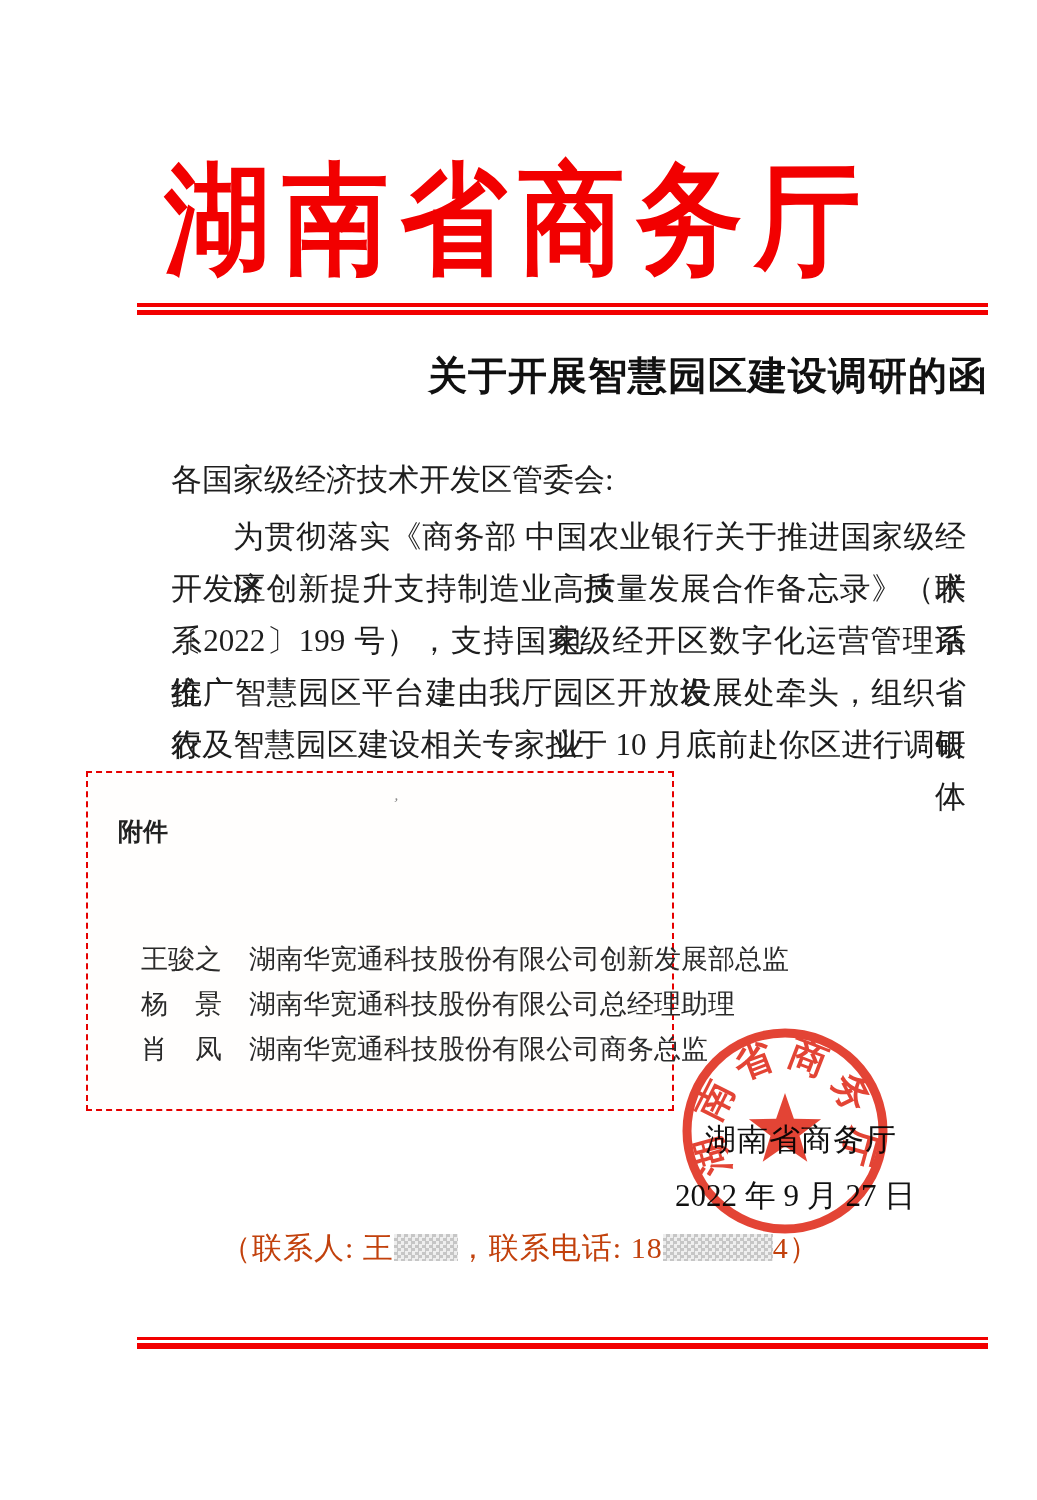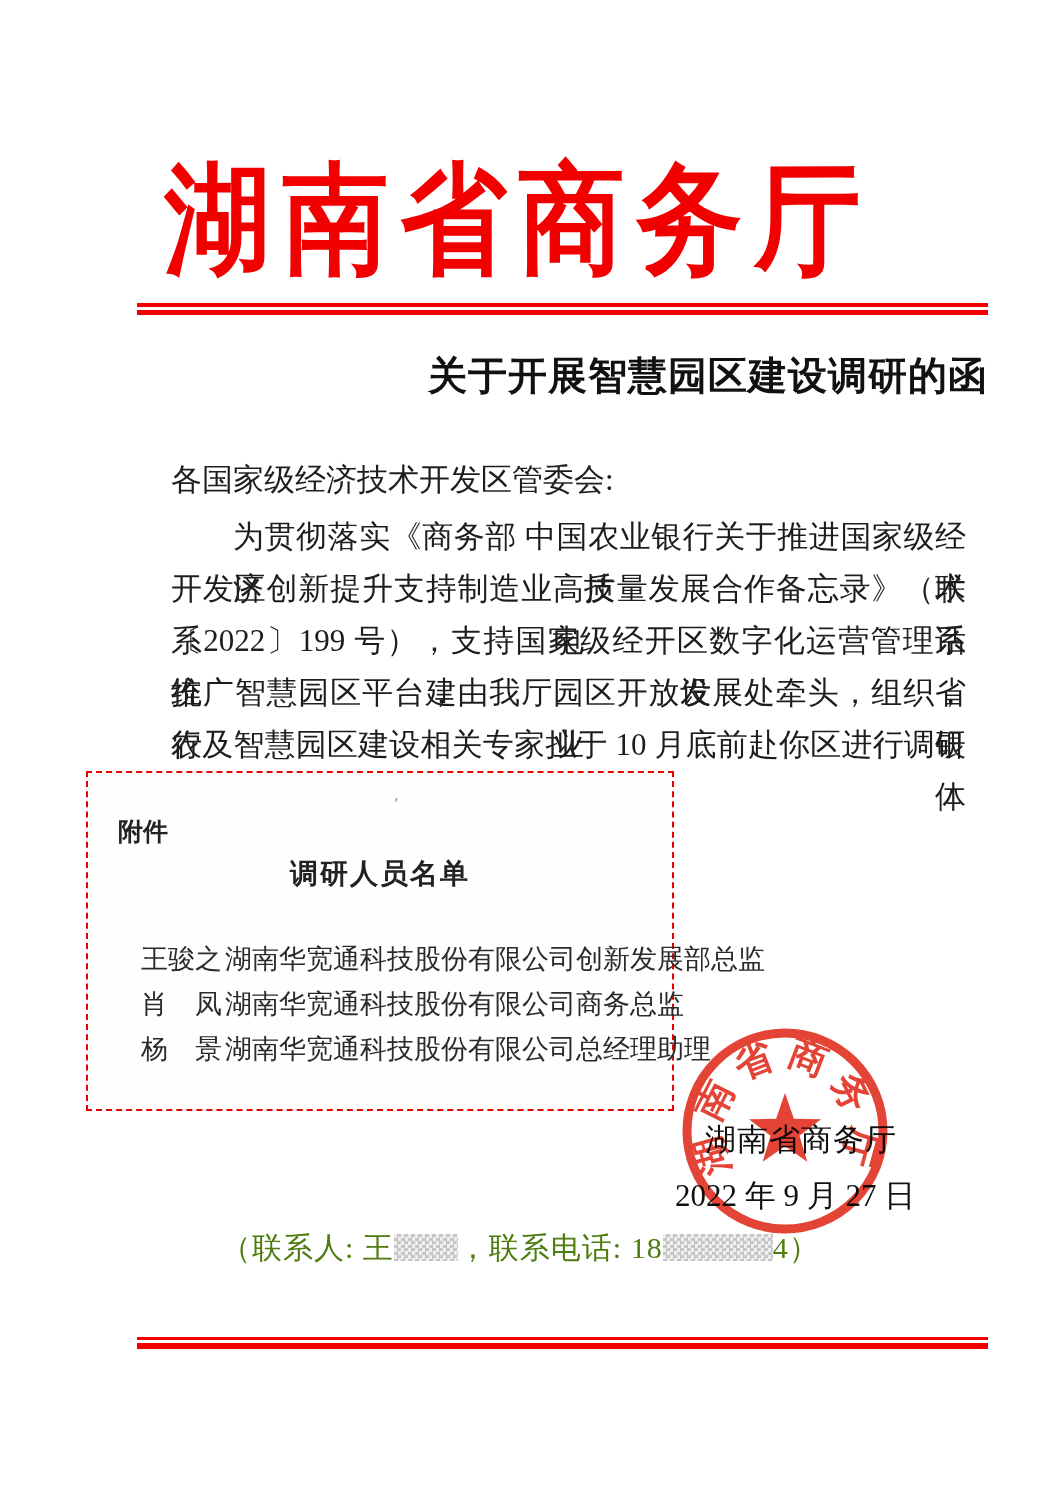--- a/index.html
+++ b/index.html
@@ -44,42 +44,42 @@
     position:absolute; left:18px; top:42px; font-size:25px; font-weight:bold;
     font-family:"Liberation Sans","DejaVu Sans",sans-serif; color:#222;margin-left:12px;
   }
   .att-title {
     position:absolute; top:82px; left:0; width:100%; text-align:center;
     font-size:28px; font-weight:bold; letter-spacing:2px; color:#222;
     font-family:"Liberation Sans","DejaVu Sans",sans-serif;
   }
   .member-list { position:absolute; left:53px; top:164px; font-size:27px; color:#2a2a2a; }
   .member-row { line-height:45px; white-space:nowrap; }
-  .member-name { display:inline-block; min-width:84px; }
+  .member-name { display:inline-block; min-width:84px; margin-right:24px; }
   .att-contact { line-height:45px; white-space:nowrap; }
   
   .mosaic {
     display:inline-block; vertical-align:-3px;
     background-image:conic-gradient(#c6c6c6 25%, #eeeeee 0 50%, #c6c6c6 0 75%, #eeeeee 0);
     background-size:7px 7px;
   }
   .mosaic-att { width:95px; height:25px; }
   .mosaic-name { width:64px; height:27px; }
   .mosaic-phone { width:110px; height:27px; }
   
   .sig-org { position:absolute; left:656px; top:1119px; font-size:31px; letter-spacing:1px; color:#111; }
   .sig-date { position:absolute; left:626px; top:1175px; font-size:31px; color:#111; }
   .seal {
     position:absolute; left:628px; top:1023px; width:216px; height:216px;
     mix-blend-mode:multiply; opacity:0.95; pointer-events:none;
   }
   .seal text { font-family:"Liberation Serif","DejaVu Serif",serif; font-weight:bold; }
   
   .footer-contact {
-    position:absolute; left:172px; top:1228px; font-size:30px; color:#4d7c0f;
+    position:absolute; left:172px; top:1228px; font-size:30px; color:#c2410c;
     white-space:nowrap; letter-spacing:1px;
   }
   .divider-bottom { position:absolute; top:1337px; left:88px; width:862px; }
   .divider-bottom .bar-a { height:3px; background:#f20000; }
   .divider-bottom .bar-gap { height:3px; }
   .divider-bottom .bar-b { height:6px; background:#f20000; }
 </style>
 </head>
 <body>
 
@@ -99,30 +99,29 @@
     <div class="body-line indent">为贯彻落实《商务部 中国农业银行关于推进国家级经济技术</div>
     <div class="body-line">开发区创新提升支持制造业高质量发展合作备忘录》（联系电话</div>
     <div class="body-line">〔2022〕199 号），支持国家级经开区数字化运营管理系统建设，</div>
     <div class="body-line">推广智慧园区平台，由我厅园区开放发展处牵头，组织省农业银</div>
     <div class="body-line">行及智慧园区建设相关专家拟于 10 月底前赴你区进行调研（具体</div>
   </div>
 
   <div class="attachment-box">
     <div class="scan-speck">’</div>
     <div class="att-label">附件</div>
-    <div class="att-title">调研人员名单</div>
     <div class="member-list">
       <div class="member-row">
         <span class="member-name">王骏之</span><span class="member-title">湖南华宽通科技股份有限公司创新发展部总监</span>
       </div>
       <div class="member-row">
-        <span class="member-name">肖　凤</span><span class="member-title">湖南华宽通科技股份有限公司商务总监</span>
+        <span class="member-name">杨　景</span><span class="member-title">湖南华宽通科技股份有限公司总经理助理</span>
       </div>
       <div class="member-row">
-        <span class="member-name">杨　景</span><span class="member-title">湖南华宽通科技股份有限公司总经理助理</span>
+        <span class="member-name">肖　凤</span><span class="member-title">湖南华宽通科技股份有限公司商务总监</span>
       </div>
     </div>
   </div>
 
   <div class="sig-org">湖南省商务厅</div>
   <div class="sig-date">2022 年 9 月 27 日</div>
 
   <svg class="seal" viewBox="-108 -108 216 216" xmlns="http://www.w3.org/2000/svg">
     <circle cx="0" cy="0" r="98" fill="none" stroke="#e23a2a" stroke-width="9"></circle>
     <path id="sealArc" d="M -49,41 A 64,64 0 1 1 49,41" fill="none"></path>

